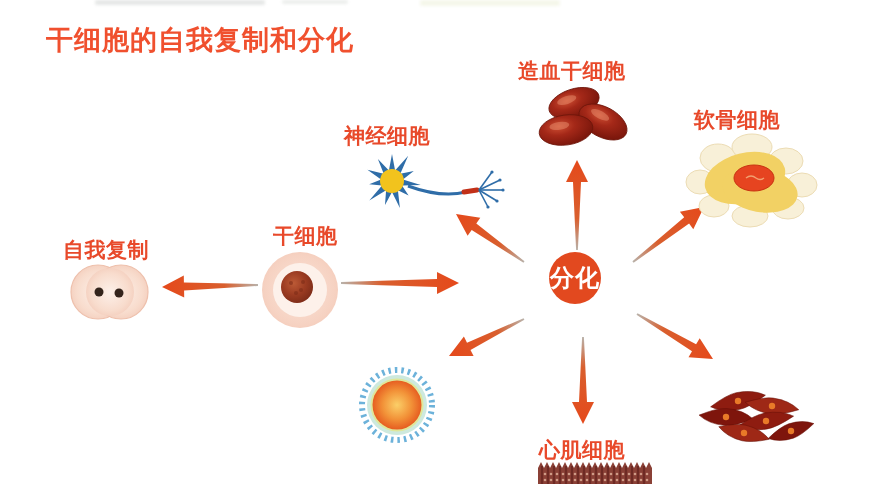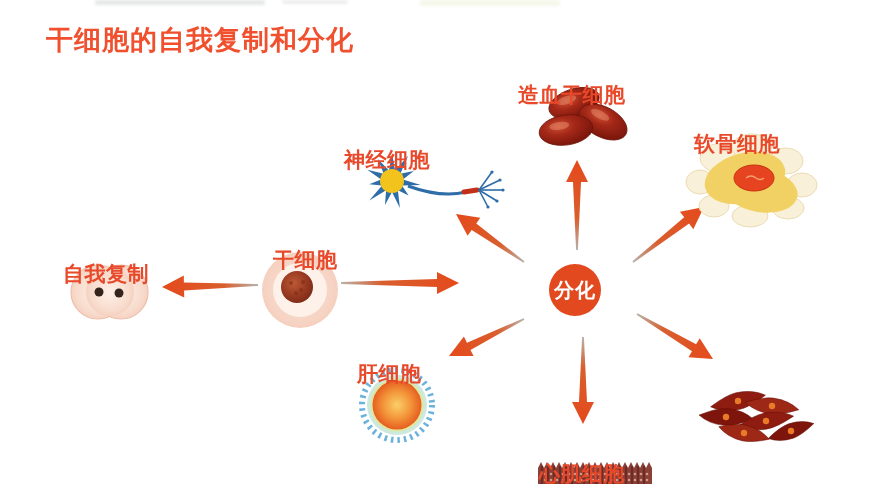--- a/index.html
+++ b/index.html
@@ -7,26 +7,26 @@
     position:relative;width:887px;height:484px;background:#ffffff;
     overflow:hidden;font-family:"DejaVu Sans","Liberation Sans",sans-serif;
     --title:#f0502e;--label:#e8492a;--badge:#e2491f;--badgeText:#ffffff;
   }
   .page-title{
     position:absolute;left:46px;top:22px;font-size:27px;font-weight:bold;
     color:var(--title);letter-spacing:1px;white-space:nowrap;
   }
   .cell-label{
     position:absolute;font-size:21px;font-weight:bold;color:var(--label);
-    white-space:nowrap;letter-spacing:0.5px;margin-top:24px;
+    white-space:nowrap;letter-spacing:0.5px;
   }
   .diff-badge{
-    position:absolute;left:549px;top:264px;width:52px;height:52px;border-radius:50%;
+    position:absolute;left:549px;top:252px;width:52px;height:52px;border-radius:50%;
     background:var(--badge);color:var(--badgeText);display:flex;align-items:center;
-    justify-content:center;font-size:20px;font-weight:bold;letter-spacing:1px;
+    justify-content:center;font-size:24px;font-weight:bold;letter-spacing:1px;
   }
   #diagram-svg{position:absolute;left:0;top:0;}
   .smudge{position:absolute;top:0;filter:blur(1.5px);border-radius:2px;}
 </style>
 </head>
 <body>
 
 <div class="canvas" style="--title: #f0502e; --label: #e8492a; --badge: #e2491f; --badgeText: #ffffff;">
 
   <div class="smudge" style="left:95px;width:170px;height:5px;background:rgba(190,196,192,0.40);"></div>
@@ -243,17 +243,16 @@
       </g>
     </svg>
 
   <div class="page-title">干细胞的自我复制和分化</div>
 
   <div class="cell-label" style="left:63px;top:236px;">自我复制</div>
   <div class="cell-label" style="left:273px;top:222px;">干细胞</div>
   <div class="cell-label" style="left:344px;top:122px;text-align:center;">神经细胞</div>
   <div class="cell-label" style="left:518px;top:57px;">造血干细胞</div>
   <div class="cell-label" style="left:694px;top:106px;">软骨细胞</div>
-  <div class="cell-label" style="left:357px;top:336px;">肝细胞</div>
   <div class="cell-label" style="left:539px;top:436px;text-align:center;">心肌细胞</div>
 
   <div class="diff-badge">分化</div>
 </div>
 
 </body></html>

